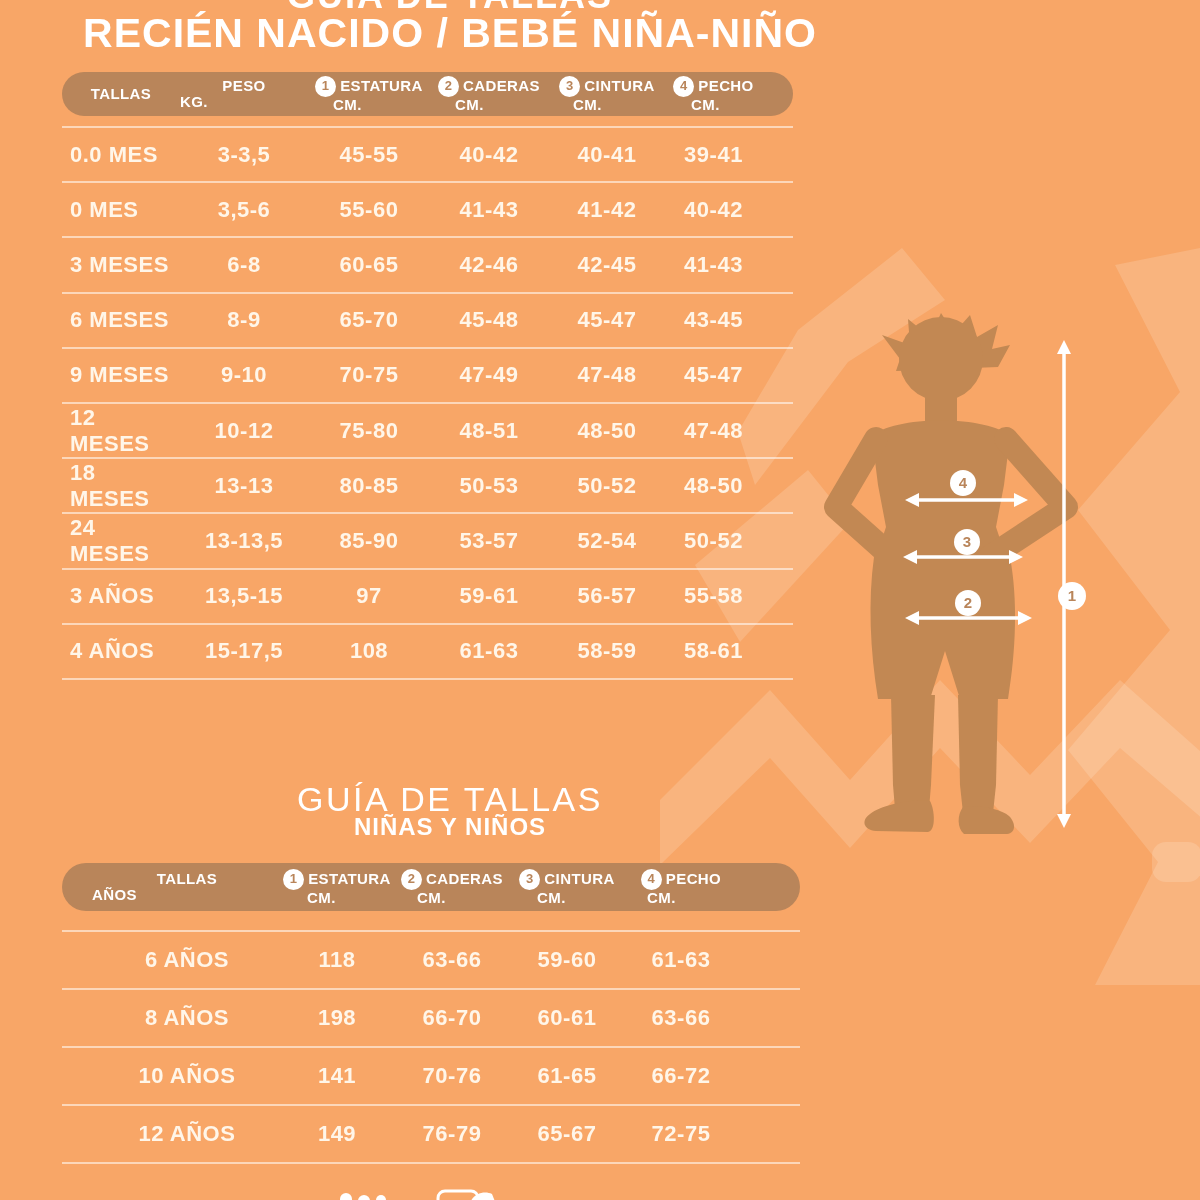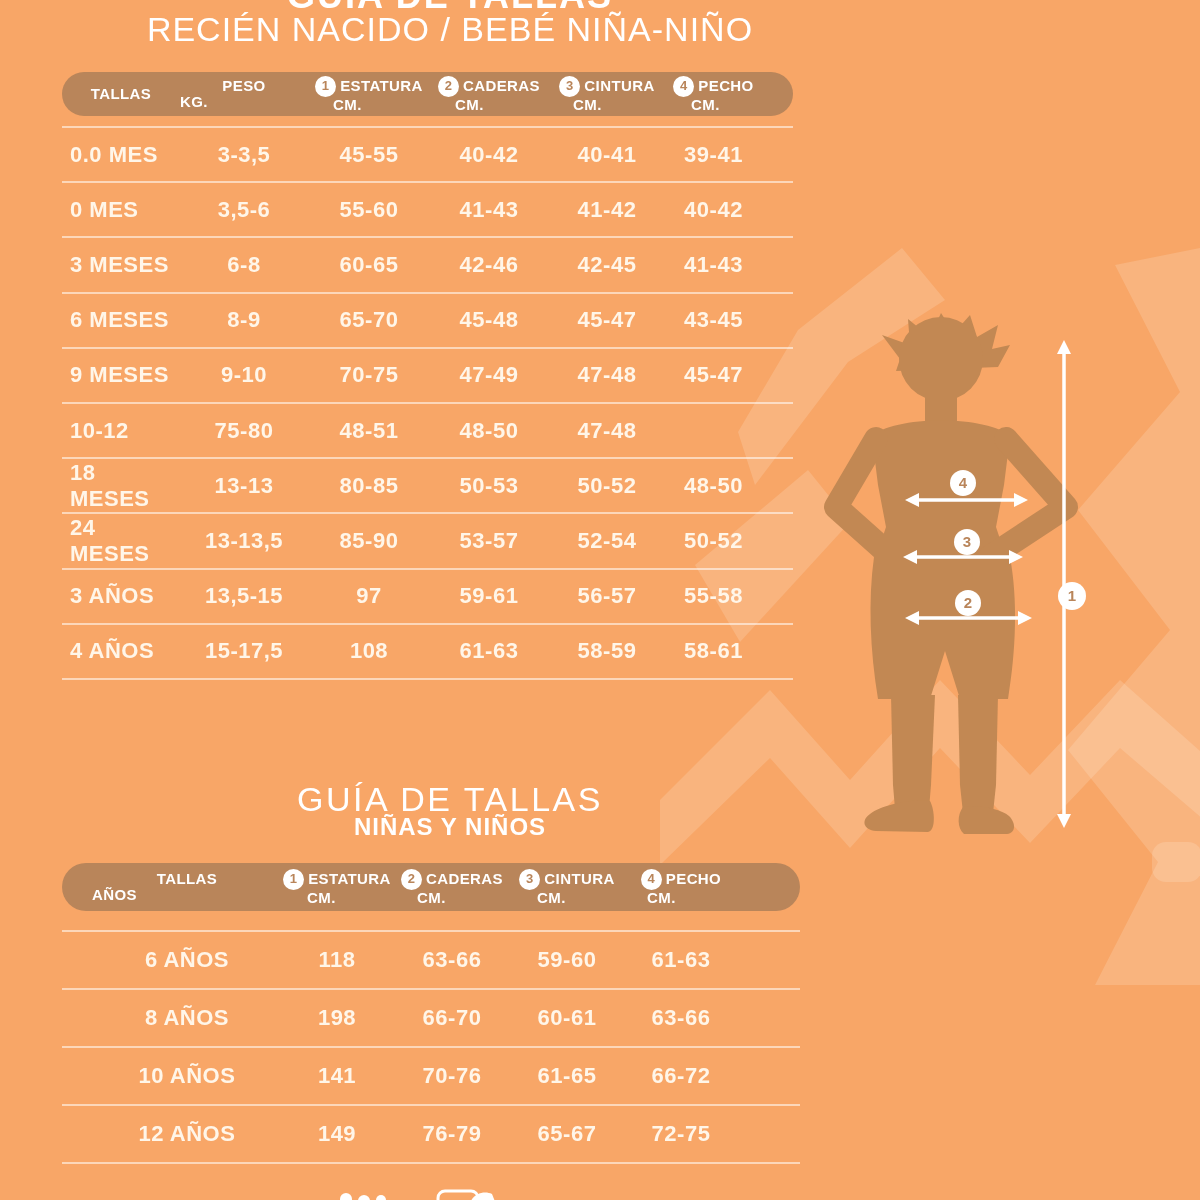--- a/index.html
+++ b/index.html
@@ -6,21 +6,21 @@
   .canvas{
     position:relative;width:1200px;height:1200px;overflow:hidden;
     background:var(--background,#F8A667);
     font-family:"Liberation Sans",sans-serif;
     -webkit-font-smoothing:antialiased;
   }
   svg{display:block}
   
   .title-line{position:absolute;left:30px;width:840px;text-align:center;color:var(--text-white,#fff);}
   #top-title-partial{top:-25px;font-size:36px;font-weight:700;letter-spacing:2px;}
-  #baby-title{top:10px;font-size:34px;font-weight:400;letter-spacing:1px;}
+  #baby-title{top:10px;font-size:41px;font-weight:700;letter-spacing:1px;}
   #kids-title-light{top:780px;font-size:34px;font-weight:400;letter-spacing:2.5px;}
   #kids-title-bold{top:813px;font-size:24px;font-weight:700;letter-spacing:1px;}
   
   .thead{
     position:absolute;background:var(--bar-brown,#B9855A);border-radius:24px;
     display:grid;align-items:center;color:var(--text-white,#fff);box-sizing:border-box;
   }
   #thead1{left:62px;top:72px;width:731px;height:44px;
     grid-template-columns:118px 128px 122px 118px 118px 95px;padding-right:32px;}
   #thead2{left:62px;top:863px;width:738px;height:48px;
@@ -144,20 +144,21 @@
       </div>
       <div class="trow">
         <div class="tcell">9 MESES</div>
         <div class="tcell">9-10</div>
         <div class="tcell">70-75</div>
         <div class="tcell">47-49</div>
         <div class="tcell">47-48</div>
         <div class="tcell">45-47</div>
       </div>
       <div class="trow">
+        <div class="tcell">12 MESES</div>
         <div class="tcell">10-12</div>
         <div class="tcell">75-80</div>
         <div class="tcell">48-51</div>
         <div class="tcell">48-50</div>
         <div class="tcell">47-48</div>
       </div>
       <div class="trow">
         <div class="tcell">18 MESES</div>
         <div class="tcell">13-13</div>
         <div class="tcell">80-85</div>

